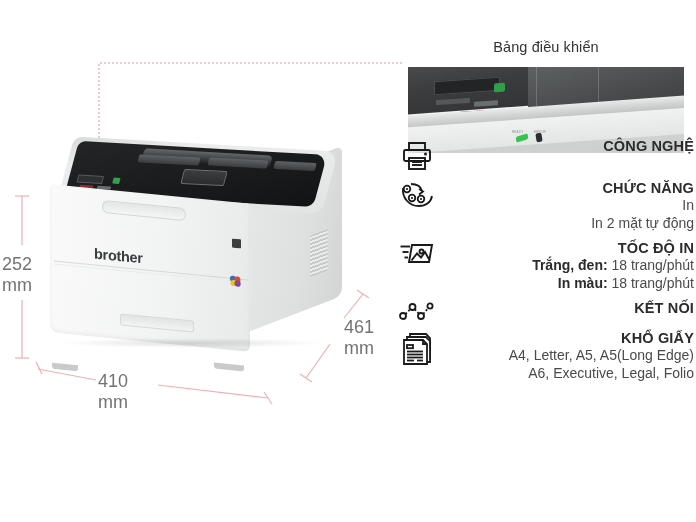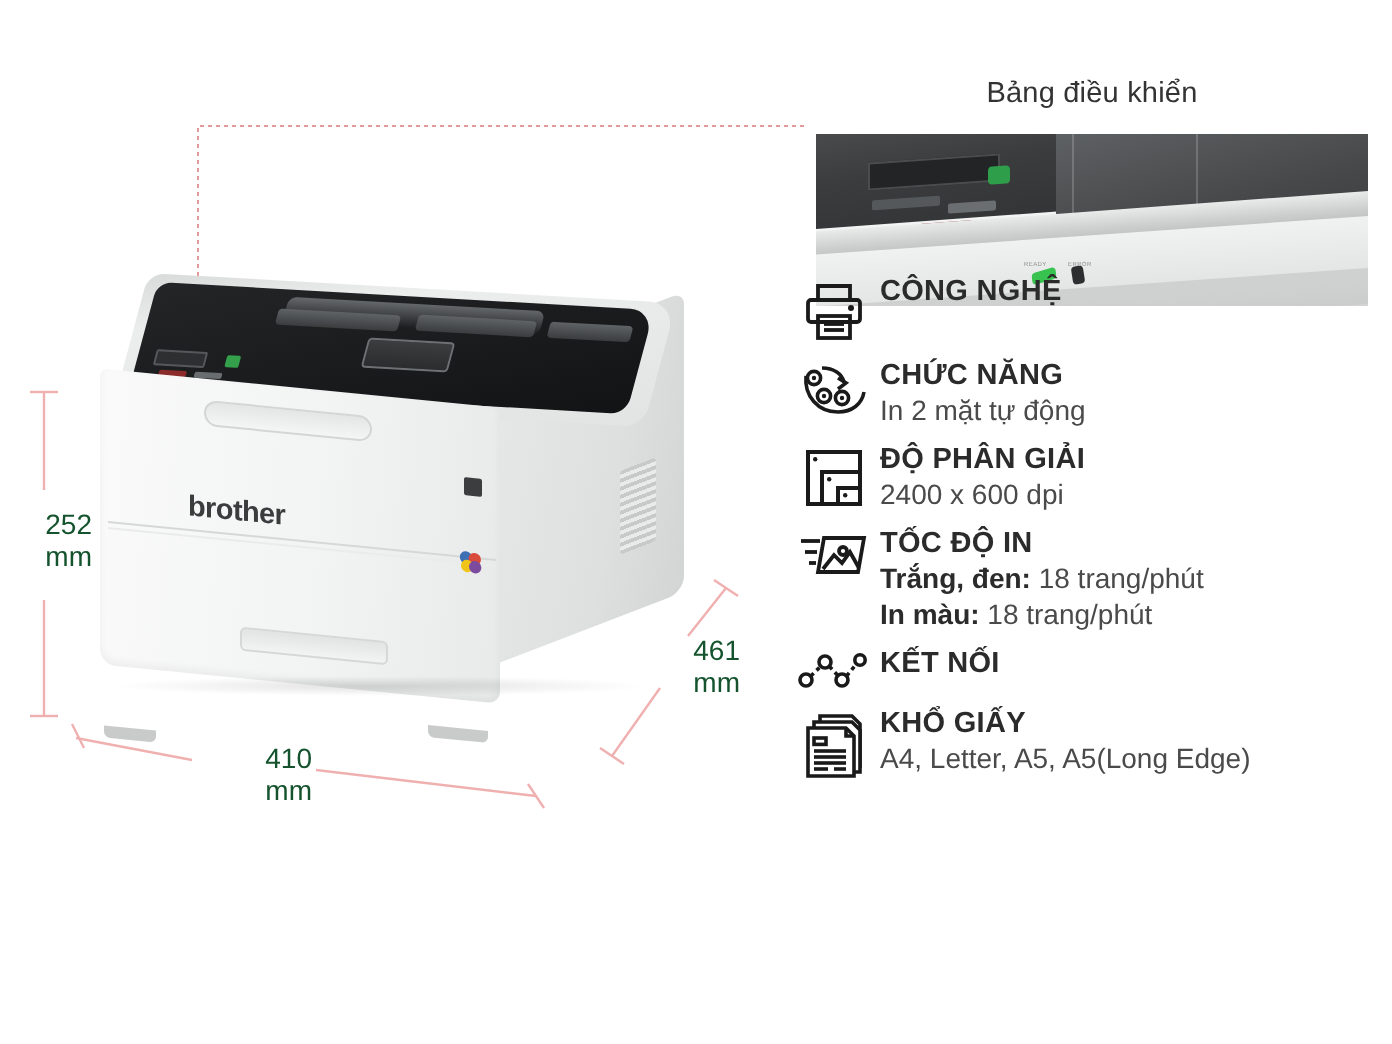--- a/index.html
+++ b/index.html
@@ -249,41 +249,42 @@
   }
   .pr-shadow {
     position: absolute; left: 14px; top: 196px;
     width: 270px; height: 10px;
     background: radial-gradient(ellipse at center, rgba(0,0,0,.12), rgba(0,0,0,0) 70%);
   }
 
   
   .dim-label {
     position: absolute;
-    font-size: 14px;
-    color: #14532d;
-    text-align: right;
+    font-size: 18px;
+    color: #737373;
+    text-align: left;
     line-height: 1.15;
     white-space: nowrap;
   }
   #dim-252 { left: 2px; top: 254px; width: 44px; }
   #dim-410 { left: 98px; top: 371px; width: 58px; }
-  #dim-461 { left: 328px; top: 317px; width: 42px; }
+  #dim-461 { left: 344px; top: 317px; width: 42px; }
 
   
   #specs {
     position: absolute;
     left: 394px; top: 138px;
     width: 300px;
   }
   .spec-row {
     position: relative;
     display: flex;
     align-items: flex-start;
     margin-bottom: 7px;
+    text-align: right;
   }
   .spec-icon {
     flex: 0 0 46px;
     width: 46px;
     display: flex;
     align-items: flex-start;
     justify-content: center;
     padding-top: 1px;
   }
   .spec-text { flex: 1 1 auto; padding-top: 0px; }
@@ -428,40 +429,25 @@
           <circle cx="7" cy="8" r="3.3"></circle>
           <circle cx="7" cy="8" r="1.1" fill="#1a1a1a" stroke="none"></circle>
           <circle cx="12" cy="17" r="3.3"></circle>
           <circle cx="12" cy="17" r="1.1" fill="#1a1a1a" stroke="none"></circle>
           <circle cx="21" cy="18" r="3.3"></circle>
           <circle cx="21" cy="18" r="1.1" fill="#1a1a1a" stroke="none"></circle>
         </svg>
       </div>
       <div class="spec-text">
         <div class="spec-title">CHỨC NĂNG</div>
+        <div class="spec-line"><span>In</span></div>
         <div class="spec-line"><span>In 2 mặt tự động</span></div>
       </div>
     </div>
 
-    <div class="spec-row">
-      <div class="spec-icon">
-        <svg width="32" height="32" viewBox="0 0 32 32" fill="none" stroke="#1a1a1a" stroke-width="2">
-          <rect x="3" y="3" width="26" height="26"></rect>
-          <path d="M10 29 V13 H29"></path>
-          <path d="M18 29 V21 H29"></path>
-          <circle cx="6.6" cy="6.6" r="1.1" fill="#1a1a1a" stroke="none"></circle>
-          <circle cx="13.6" cy="16.6" r="1.1" fill="#1a1a1a" stroke="none"></circle>
-          <circle cx="21.6" cy="24.6" r="1.1" fill="#1a1a1a" stroke="none"></circle>
-        </svg>
-      </div>
-      <div class="spec-text">
-        <div class="spec-title">ĐỘ PHÂN GIẢI</div>
-        <div class="spec-line"><span>2400 x 600 dpi</span></div>
-      </div>
-    </div>
 
     <div class="spec-row">
       <div class="spec-icon">
         <svg width="36" height="26" viewBox="0 0 36 26" fill="none" stroke="#1a1a1a" stroke-width="1.9">
           <path d="M13 4 L33 4 L30 21 L10 21 Z"></path>
           <circle cx="22.5" cy="10.5" r="2"></circle>
           <path d="M12.5 19.5 L18 12.5 L22 16.5 L26 11 L30.2 18.5"></path>
           <line x1="1.5" y1="5.5" x2="11" y2="5.5"></line>
           <line x1="3.5" y1="11" x2="9.5" y2="11"></line>
           <line x1="5.5" y1="16.5" x2="9" y2="16.5"></line>
@@ -502,17 +488,18 @@
           <line x1="6" y1="20.5" x2="22" y2="20.5"></line>
           <line x1="6" y1="23.5" x2="22" y2="23.5"></line>
           <line x1="6" y1="26.5" x2="22" y2="26.5"></line>
           <line x1="6" y1="29.5" x2="13" y2="29.5"></line>
           <line x1="16" y1="29.5" x2="22" y2="29.5"></line>
         </svg>
       </div>
       <div class="spec-text">
         <div class="spec-title">KHỔ GIẤY</div>
         <div class="spec-line"><span>A4, Letter, A5, A5(Long Edge)</span></div>
+        <div class="spec-line"><span>A6, Executive, Legal, Folio</span></div>
       </div>
     </div>
 
   </div>
 </div>
 
 </body></html>

